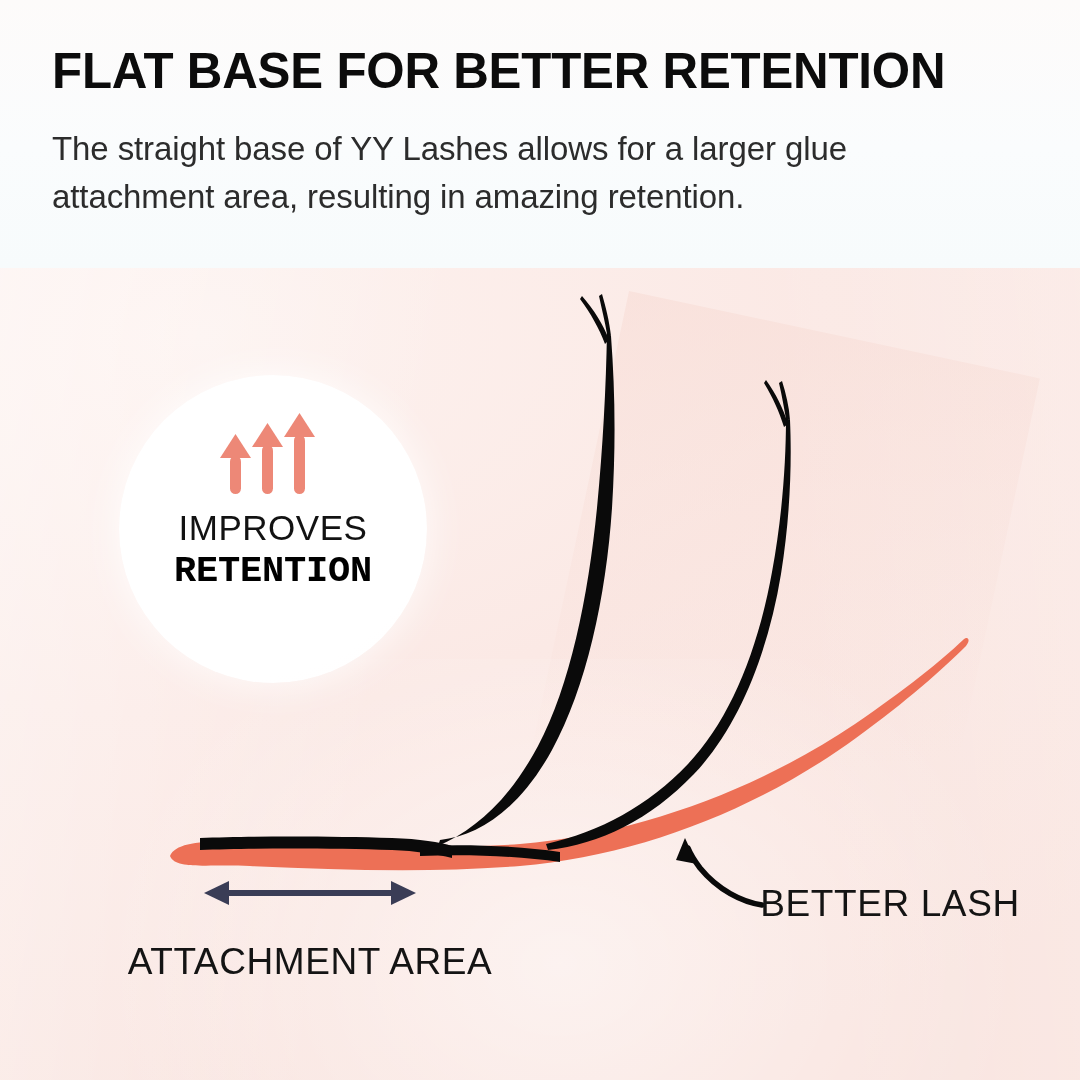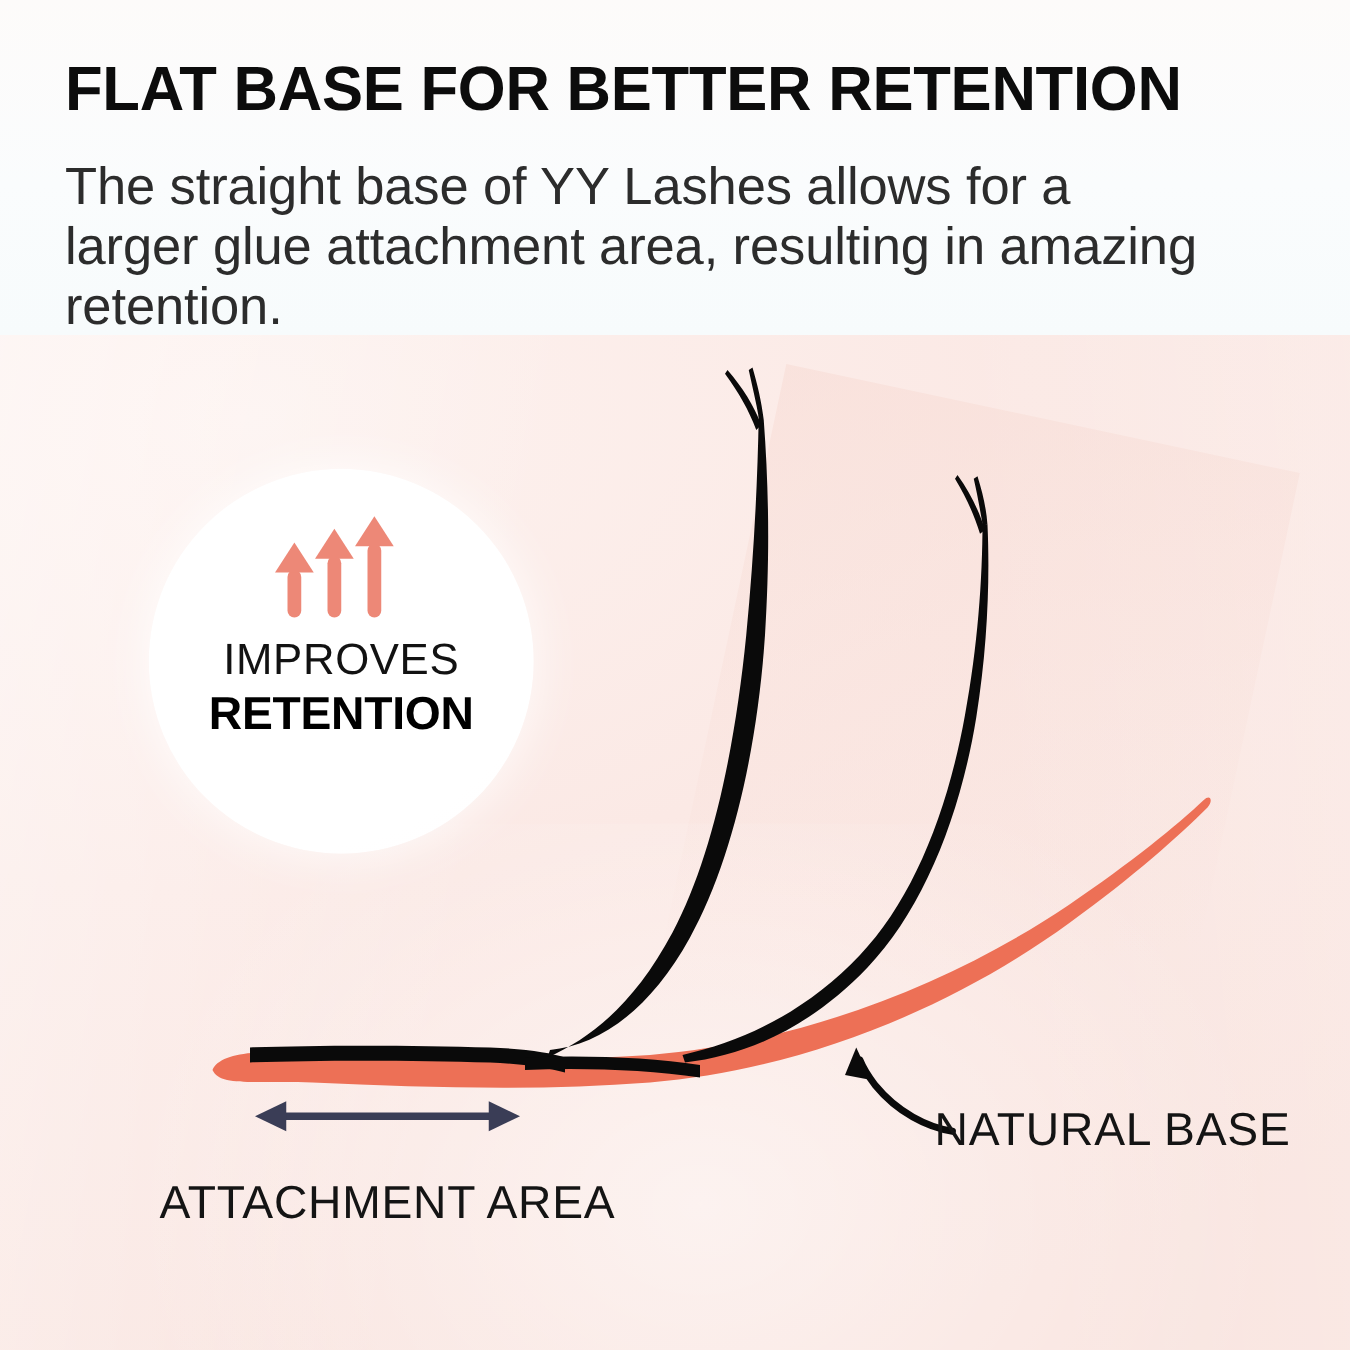--- a/index.html
+++ b/index.html
@@ -36,21 +36,21 @@
     color: #0c0c0c;
     white-space: nowrap;
     transform: scaleX(0.985);
     transform-origin: left top;
   }
   #subhead {
     position: absolute;
     left: 52px;
     top: 125px;
     width: 920px;
-    font-size: 42px;
+    font-size: 33px;
     line-height: 48px;
     font-weight: 300;
     color: #2c2c2c;
     letter-spacing: -0.1px;
   }
 
   
   #panel {
     position: absolute;
     left: 0;
@@ -118,20 +118,21 @@
     color: #121212;
     line-height: 40px;
   }
   #badge-line-2 {
     margin-top: 1px;
     font-size: 37px;
     font-weight: 700;
     letter-spacing: -0.2px;
     color: #000000;
     line-height: 44px;
+    font-family: Liberation Mono, monospace;
   }
 
   
   #illus {
     position: absolute;
     left: 0; top: 0;
     width: 1080px;
     height: 812px;
   }
 
@@ -282,16 +283,16 @@
           <rect x="80" y="23" width="11" height="59" rx="5.5" fill="#ED8877"></rect>
           <polygon points="85.5,1 101,25 70,25" fill="#ED8877"></polygon>
         </g>
       </svg>
       <div id="badge-line-1">IMPROVES</div>
       <div id="badge-line-2">RETENTION</div>
     </div>
 
     <div class="caption" id="caption-attachment">ATTACHMENT AREA</div>
 
-    <div class="caption" id="caption-natural">NATURAL BASE</div>
+    <div class="caption" id="caption-natural">BETTER LASH</div>
 
   </div>
 </div>
 
 </body></html>

